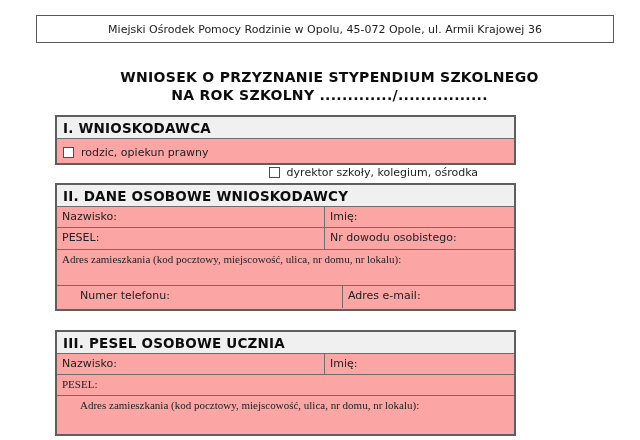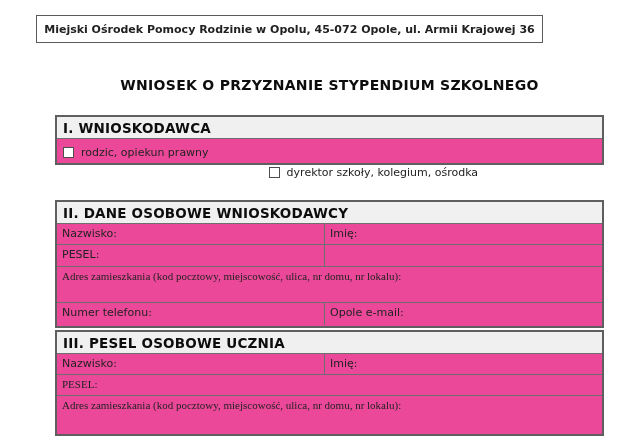--- a/index.html
+++ b/index.html
@@ -7,65 +7,64 @@
     width: 640px; height: 440px;
     background: #ffffff;
     font-family: "DejaVu Sans", "Liberation Sans", sans-serif;
     color: #1a1a1a;
     overflow: hidden;
     position: relative;
   }
   .header-box {
     position: absolute;
     left: 36px; top: 15px;
-    width: 507px; height: 28px;
+    width: 578px; height: 28px;
     border: 1px solid #5a5a5a;
     display: flex; align-items: center; justify-content: center;
     font-size: 11px;
     color: #222;
-    font-weight: bold;
   }
   .title-wrap {
     position: absolute;
-    left: 55px; top: 76px;
+    left: 55px; top: 68px;
     width: 549px;
     text-align: center;
     font-weight: bold;
     font-size: 14px;
     letter-spacing: 0.3px;
     color: #0d0d0d;
     line-height: 18px;
   }
   .form-table {
     position: absolute;
     left: 55px;
-    width: 549px;
+    width: 461px;
     border: 2px solid #5f5f5f;
-    background: #ec4899;
+    background: #fca5a5;
   }
   #section1 { top: 115px; height: 50px; }
-  #section2 { top: 200px; height: 128px; }
+  #section2 { top: 183px; height: 128px; }
   #section3 { top: 330px; height: 106px; }
   .sec-header {
     background: #f0f0f0;
     border-bottom: 1px solid #6e6e6e;
     font-weight: bold;
     font-size: 13.5px;
     letter-spacing: 0.2px;
     padding: 3px 0 3px 6px;
     height: 22px;
     color: #0d0d0d;
   }
   .row {
     display: flex;
     border-bottom: 1px solid #6e6e6e;
     font-size: 11px;
     color: #222;
   }
-  .row:last-child { border-bottom: none; }
+  .row:last-child { border-bottom: none; padding-left: 18px; }
   .cell {
     padding: 3px 4px 2px 5px;
   }
   .cell.left { width: 268px; border-right: 1px solid #6e6e6e; }
   .cell.right { flex: 1; }
   .cell.full { width: 100%; font-family: Liberation Serif, serif; }
   .h22 { height: 21px; }
   .h23 { height: 22px; }
   .h37 { height: 36px; }
   .h39 { height: 37px; }
@@ -92,20 +91,21 @@
 </style>
 </head>
 <body>
 
 <div class="header-box">
   <span>Miejski Ośrodek Pomocy Rodzinie w Opolu, 45-072 Opole, ul. Armii Krajowej 36</span>
 </div>
 
 <div class="title-wrap">
   <div>WNIOSEK O PRZYZNANIE STYPENDIUM SZKOLNEGO</div>
+  <div>NA ROK SZKOLNY ............./................</div>
 </div>
 
 <div class="form-table" id="section1">
   <div class="sec-header">I. WNIOSKODAWCA</div>
   <div class="checkbox-row">
     <div class="cb-group" id="cbg1">
       <span class="box"></span>
       <span>rodzic, opiekun prawny</span>
     </div>
     <div class="cb-group" id="cbg3">
@@ -116,27 +116,28 @@
 </div>
 
 <div class="form-table" id="section2">
   <div class="sec-header">II. DANE OSOBOWE WNIOSKODAWCY</div>
   <div class="row h22">
     <div class="cell left">Nazwisko:</div>
     <div class="cell right">Imię:</div>
   </div>
   <div class="row h23">
     <div class="cell left">PESEL:</div>
+    <div class="cell right">Nr dowodu osobistego:</div>
   </div>
   <div class="row h37">
     <div class="cell full">Adres zamieszkania (kod pocztowy, miejscowość, ulica, nr domu, nr lokalu):</div>
   </div>
   <div class="row h23">
     <div class="cell left">Numer telefonu:</div>
-    <div class="cell right">Opole e-mail:</div>
+    <div class="cell right">Adres e-mail:</div>
   </div>
 </div>
 
 <div class="form-table" id="section3">
   <div class="sec-header">III. PESEL OSOBOWE UCZNIA</div>
   <div class="row h22">
     <div class="cell left">Nazwisko:</div>
     <div class="cell right">Imię:</div>
   </div>
   <div class="row h22">

